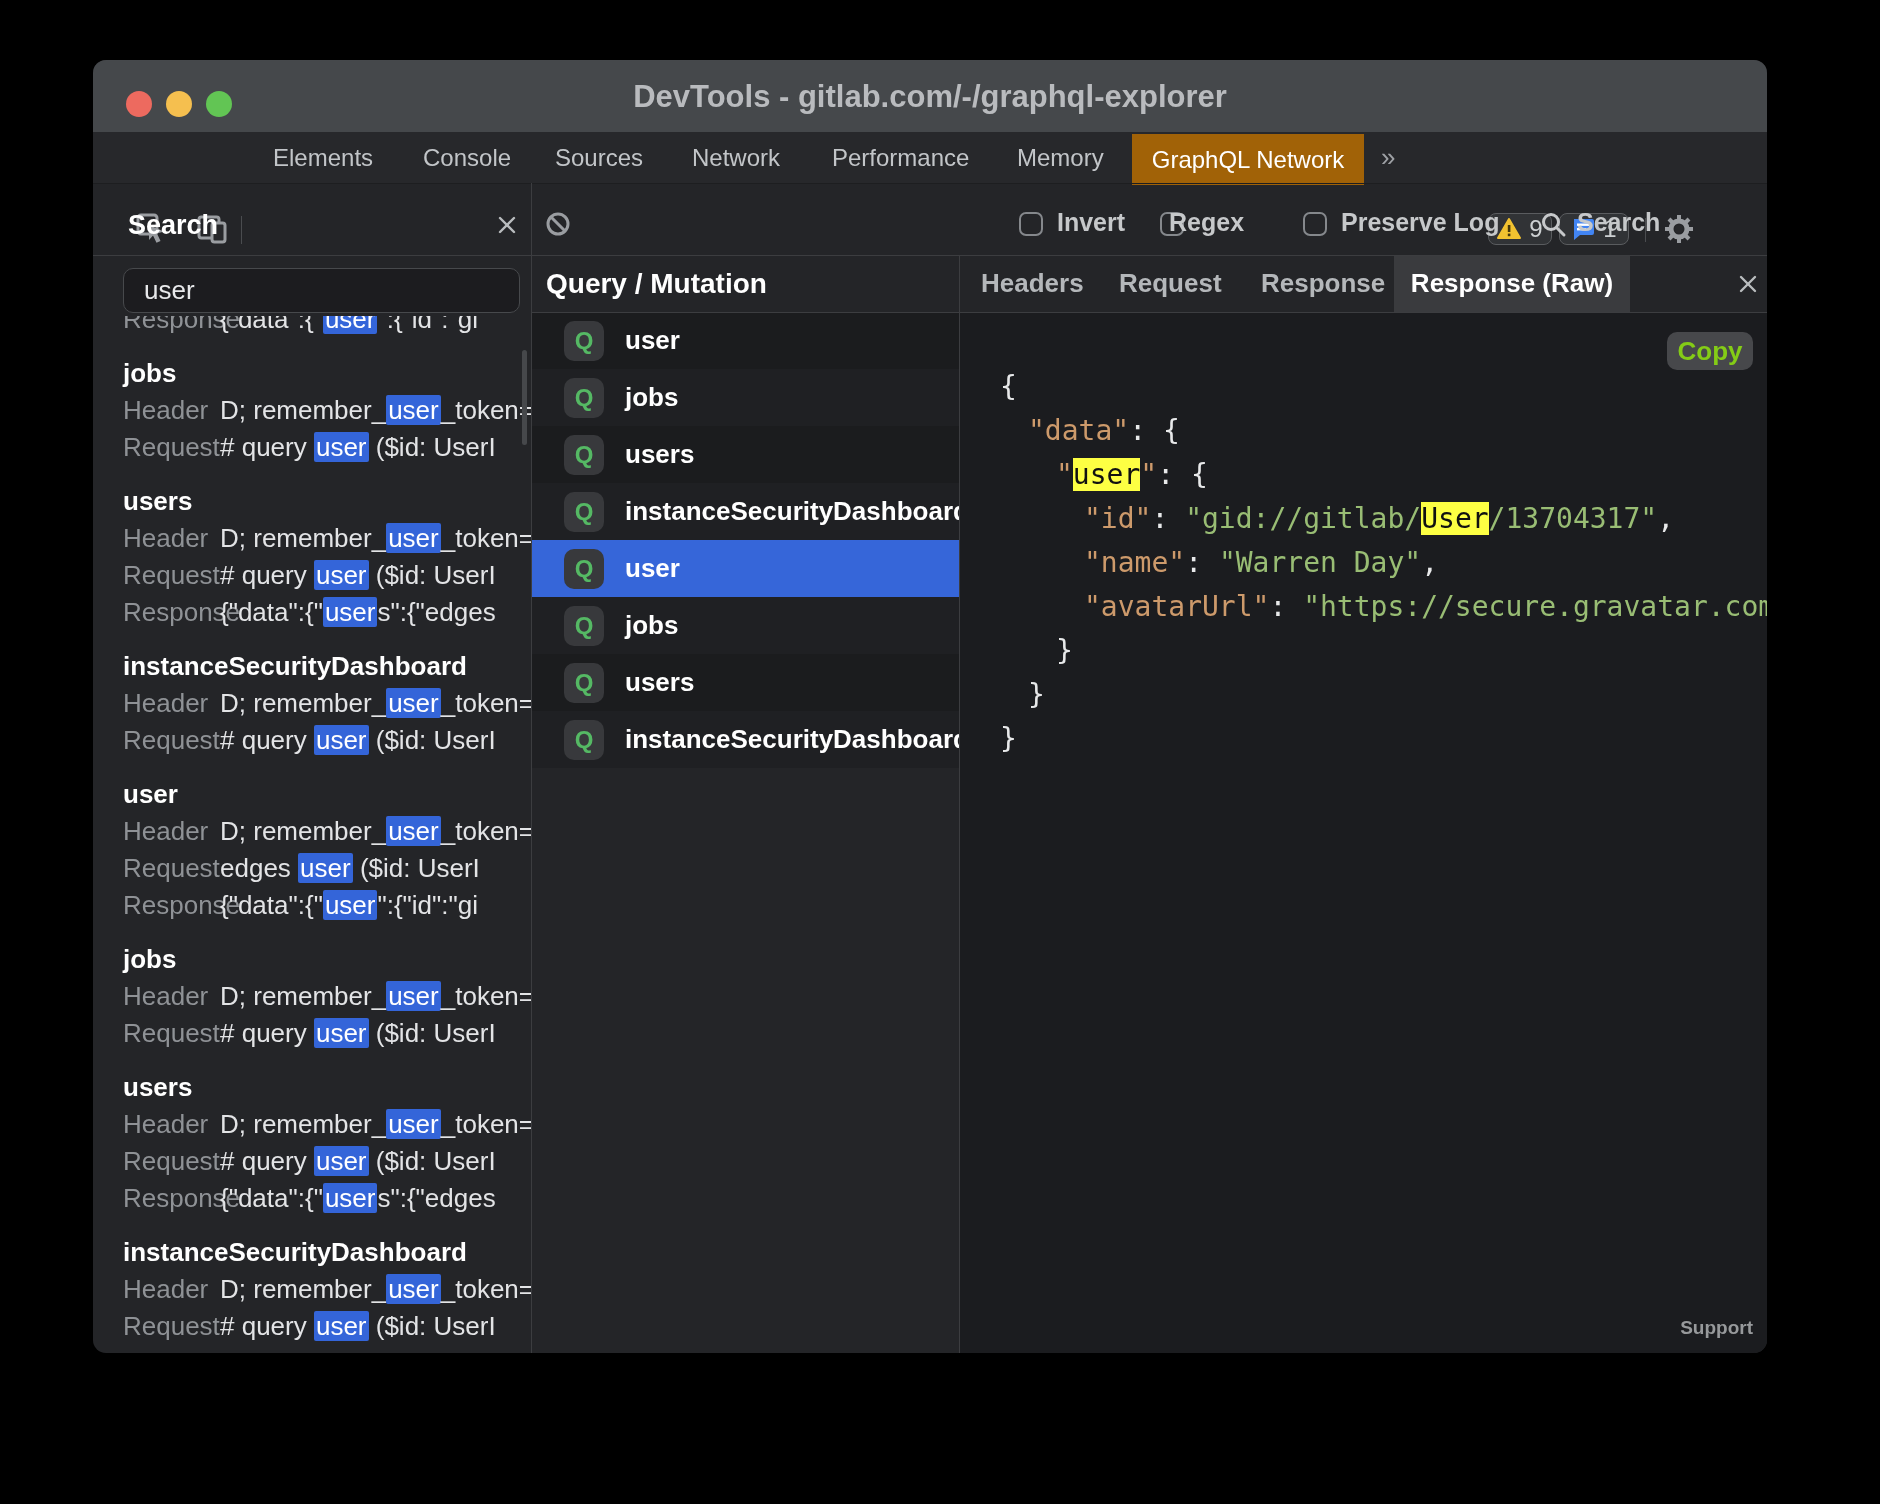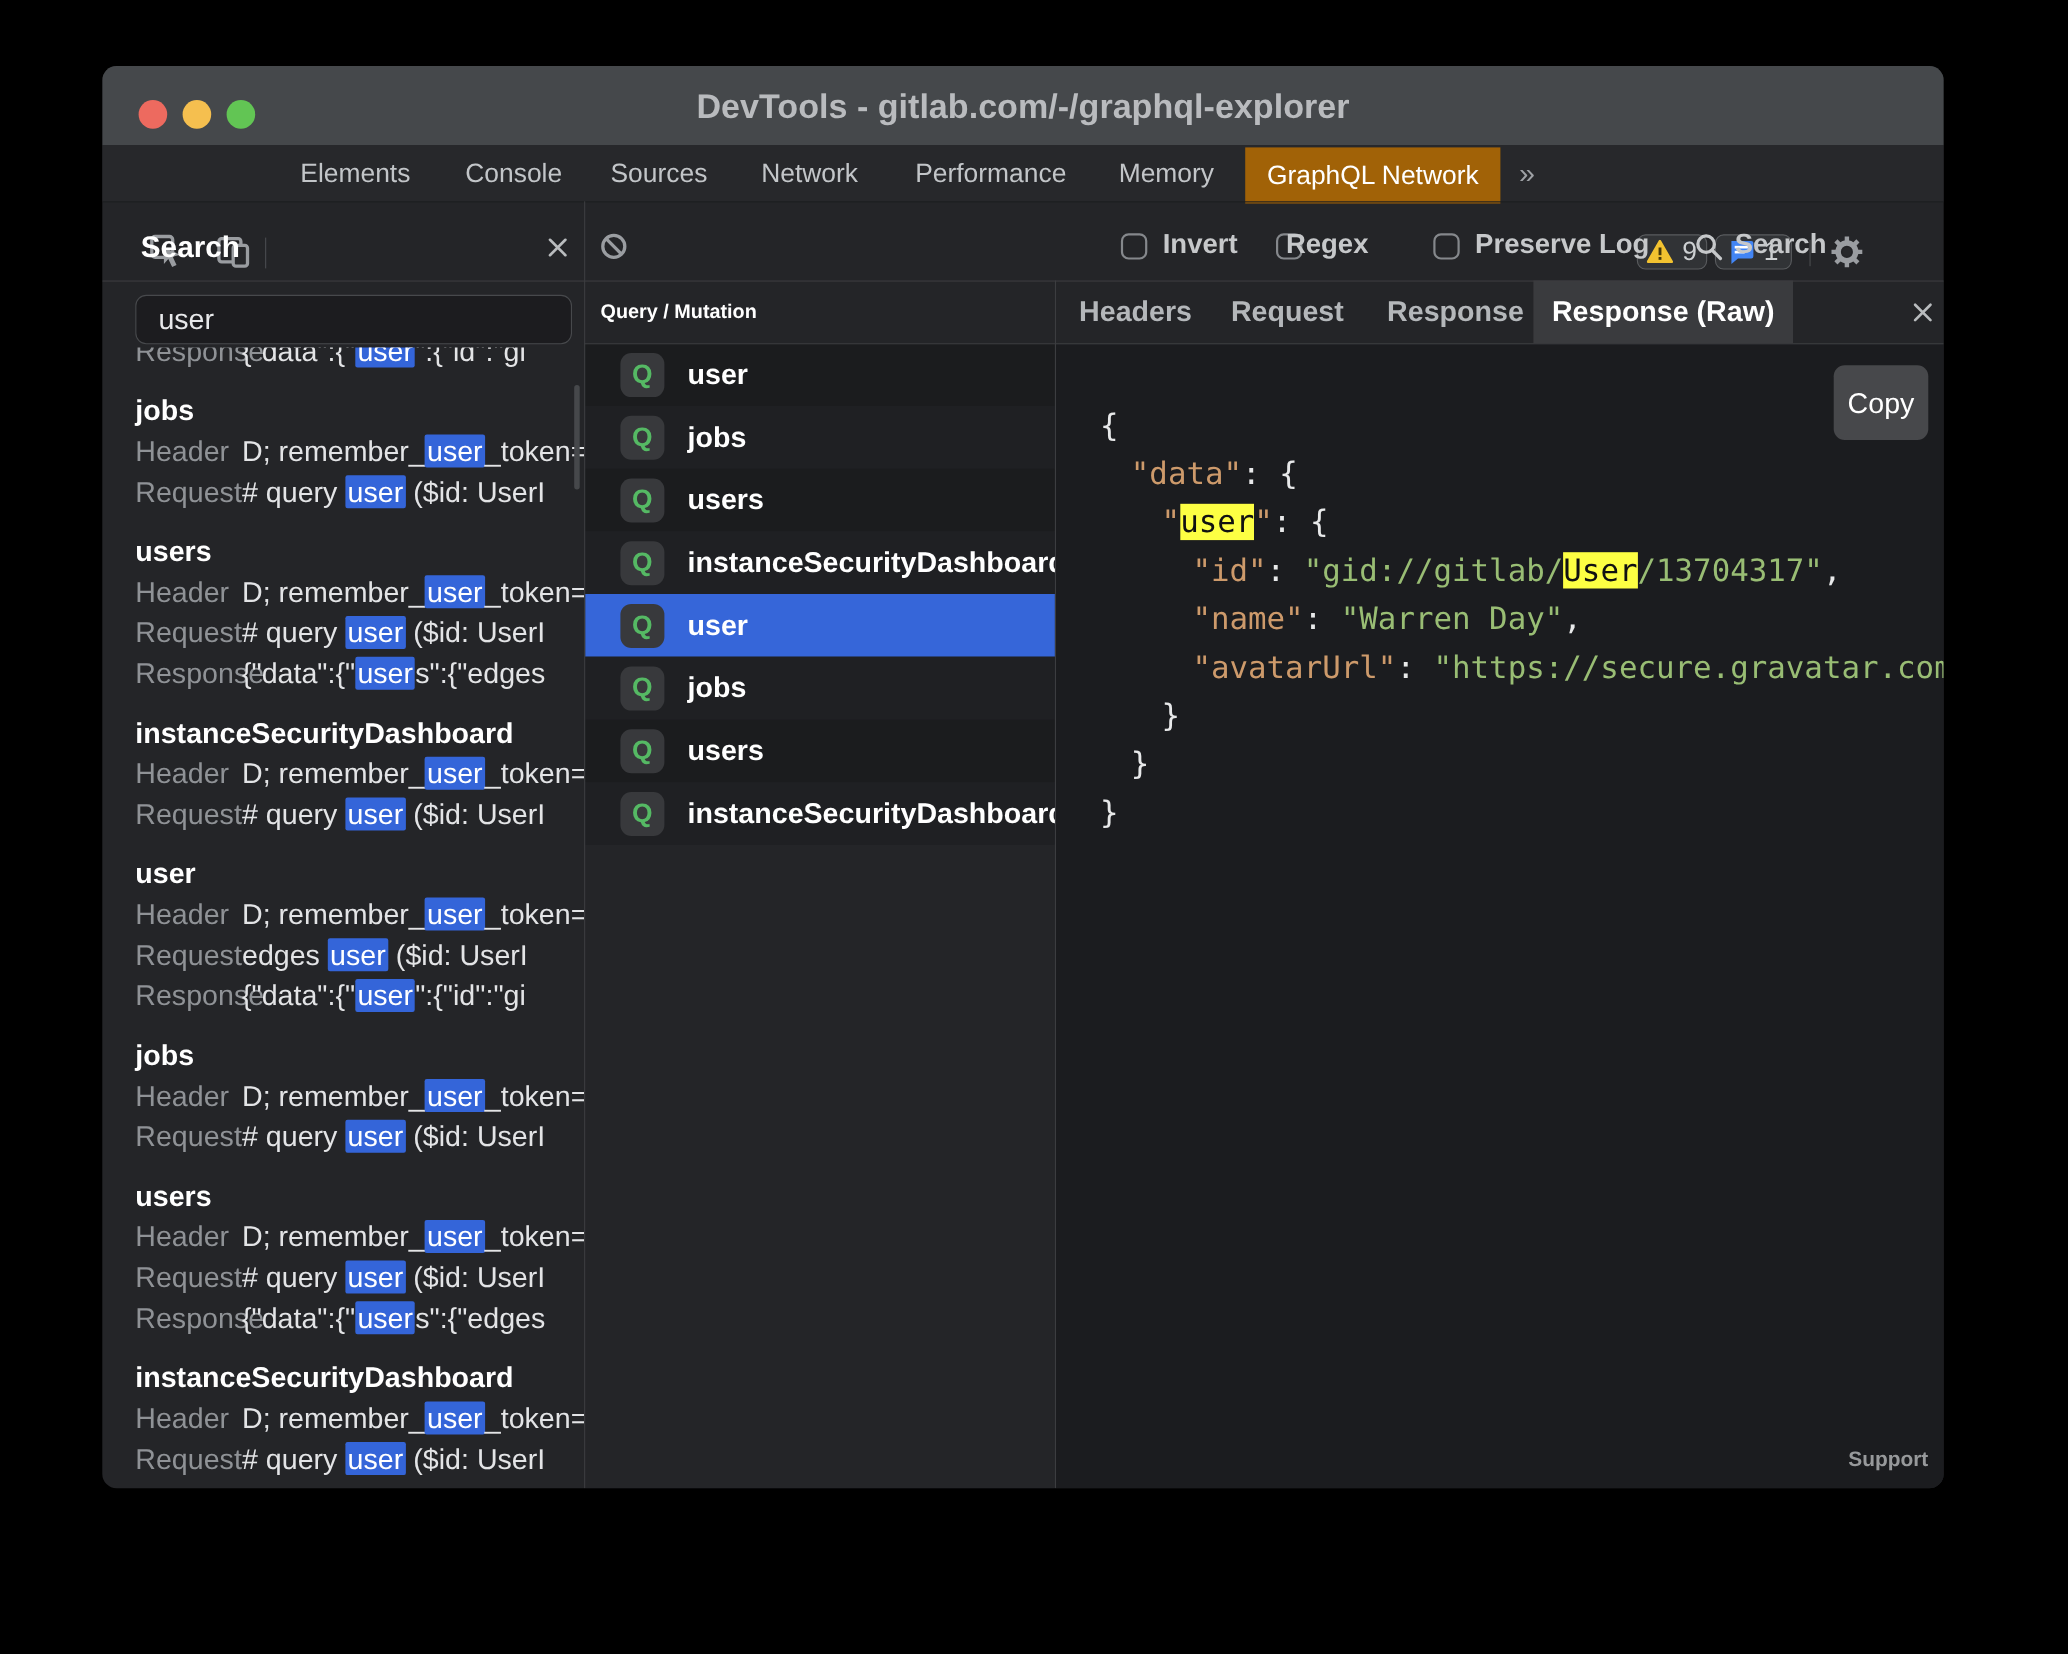--- a/index.html
+++ b/index.html
@@ -38,40 +38,40 @@
     border-radius:10px;background:#1c1c1f;color:#e8e9eb;font-size:26px;padding:0 20px;outline:none;
     font-family:"Liberation Sans",sans-serif;}
   #results{left:0;top:256px;width:438px;bottom:0;overflow:hidden;padding-left:30px;box-sizing:border-box;}
   .srow{line-height:37px;font-size:26px;white-space:nowrap;color:#e3e4e6;}
   .srow .lbl{display:inline-block;width:97px;color:#8f9296;}
   .shdr{margin-top:17px;line-height:37px;font-size:26px;font-weight:bold;color:#fff;}
   .hlb{background:#3465d9;color:#fff;border-radius:2px;padding:0 2px;}
   #lscroll{left:429px;top:290px;width:5px;height:95px;background:#46484b;border-radius:3px;}
   
   #mid{left:439px;top:195px;width:427px;bottom:0;background:#242528;}
-  #midhdr{height:57px;line-height:57px;padding-left:14px;font-size:18px;font-weight:bold;color:#fff;}
+  #midhdr{height:57px;line-height:57px;padding-left:14px;font-size:28px;font-weight:bold;color:#fff;}
   .qrow{height:57px;display:flex;align-items:center;padding-left:32px;box-sizing:border-box;}
   .qrow.odd{background:#1b1c1e;} .qrow.even{background:#1f2023;}
   .qrow.selected{background:#3666d9;}
   .qbadge{width:40px;height:40px;border-radius:10px;background:#38393c;flex:0 0 auto;
     display:flex;align-items:center;justify-content:center;margin-right:21px;}
   .qbadge span{font-size:24px;font-weight:bold;color:#55b964;}
   .qlabel{font-size:26px;font-weight:bold;color:#fff;white-space:nowrap;}
   
   #dtabs{left:867px;top:195px;width:807px;height:57px;background:#242528;}
   .dtab{top:0;height:57px;line-height:57px;font-size:26px;font-weight:600;color:#b4b7ba;white-space:nowrap;}
   #dactive{left:434px;top:0;width:236px;height:57px;background:#3a3b3e;text-align:center;}
   #dactive span{line-height:57px;font-size:26px;font-weight:bold;color:#fff;}
   #dbody{left:867px;top:253px;width:807px;bottom:0;background:#1b1c1f;overflow:hidden;}
   #json{padding:52px 0 0 40px;font-family:"DejaVu Sans Mono",monospace;font-size:28px;line-height:44px;
     white-space:nowrap;}
   .jp{color:#e8e9ea;} .jk{color:#cd9a6b;} .js{color:#99bd74;}
   .jhl{background:#fdff43;color:#111;}
-  #copybtn{right:14px;top:19px;width:86px;height:68px;background:#47484b;border:none;border-radius:10px;
-    color:#ffffff;font-size:26px;font-weight:400;font-family:"Liberation Sans",sans-serif;}
+  #copybtn{right:14px;top:19px;width:86px;height:38px;background:#47484b;border:none;border-radius:10px;
+    color:#84cc16;font-size:26px;font-weight:700;font-family:"Liberation Sans",sans-serif;}
   #support{right:14px;bottom:14px;font-size:19px;font-weight:bold;color:#97999b;}
   svg{display:block;}
 </style>
 </head>
 <body>
 
 <div id="window">
 
   <div id="titlebar" class="abs">
     <div class="light abs" id="light-red" style="left: 33px; background: rgb(237, 106, 95);"></div>

